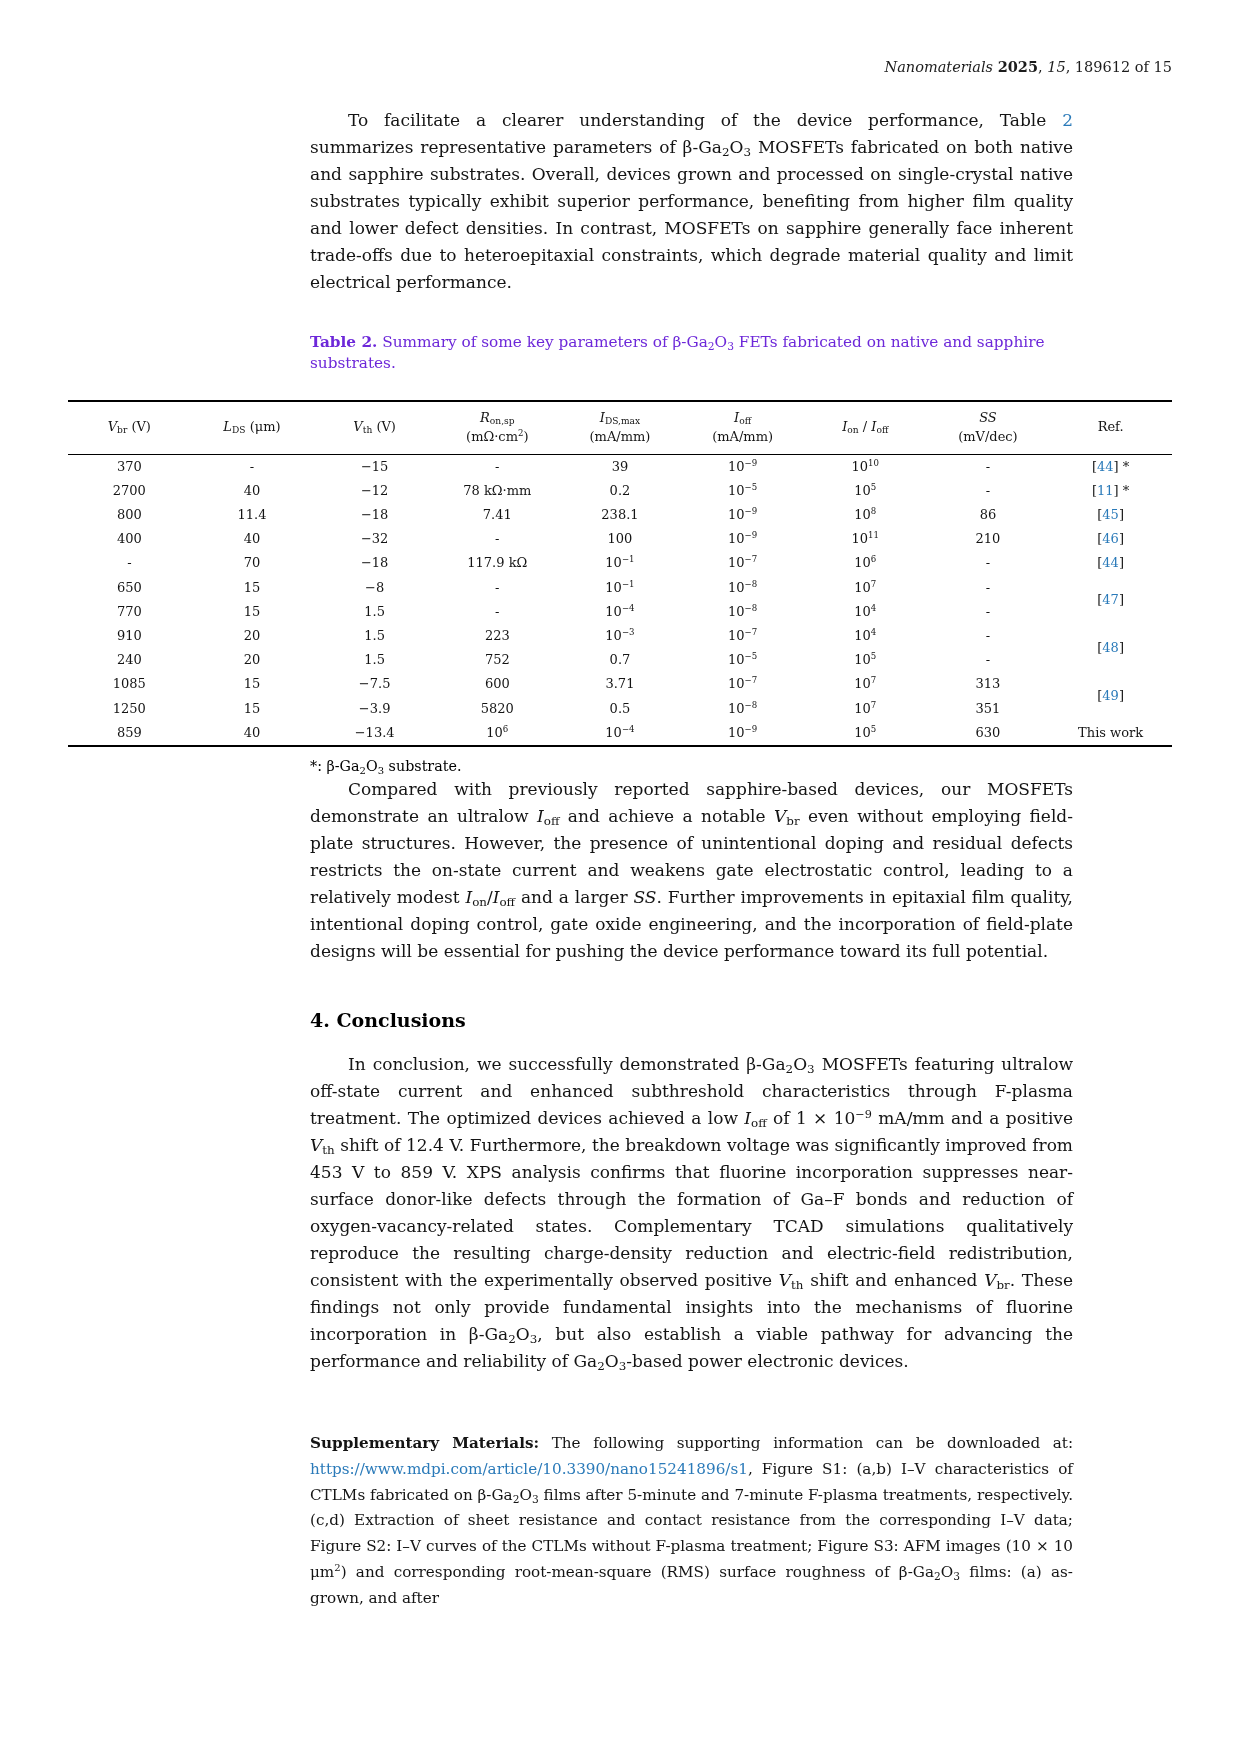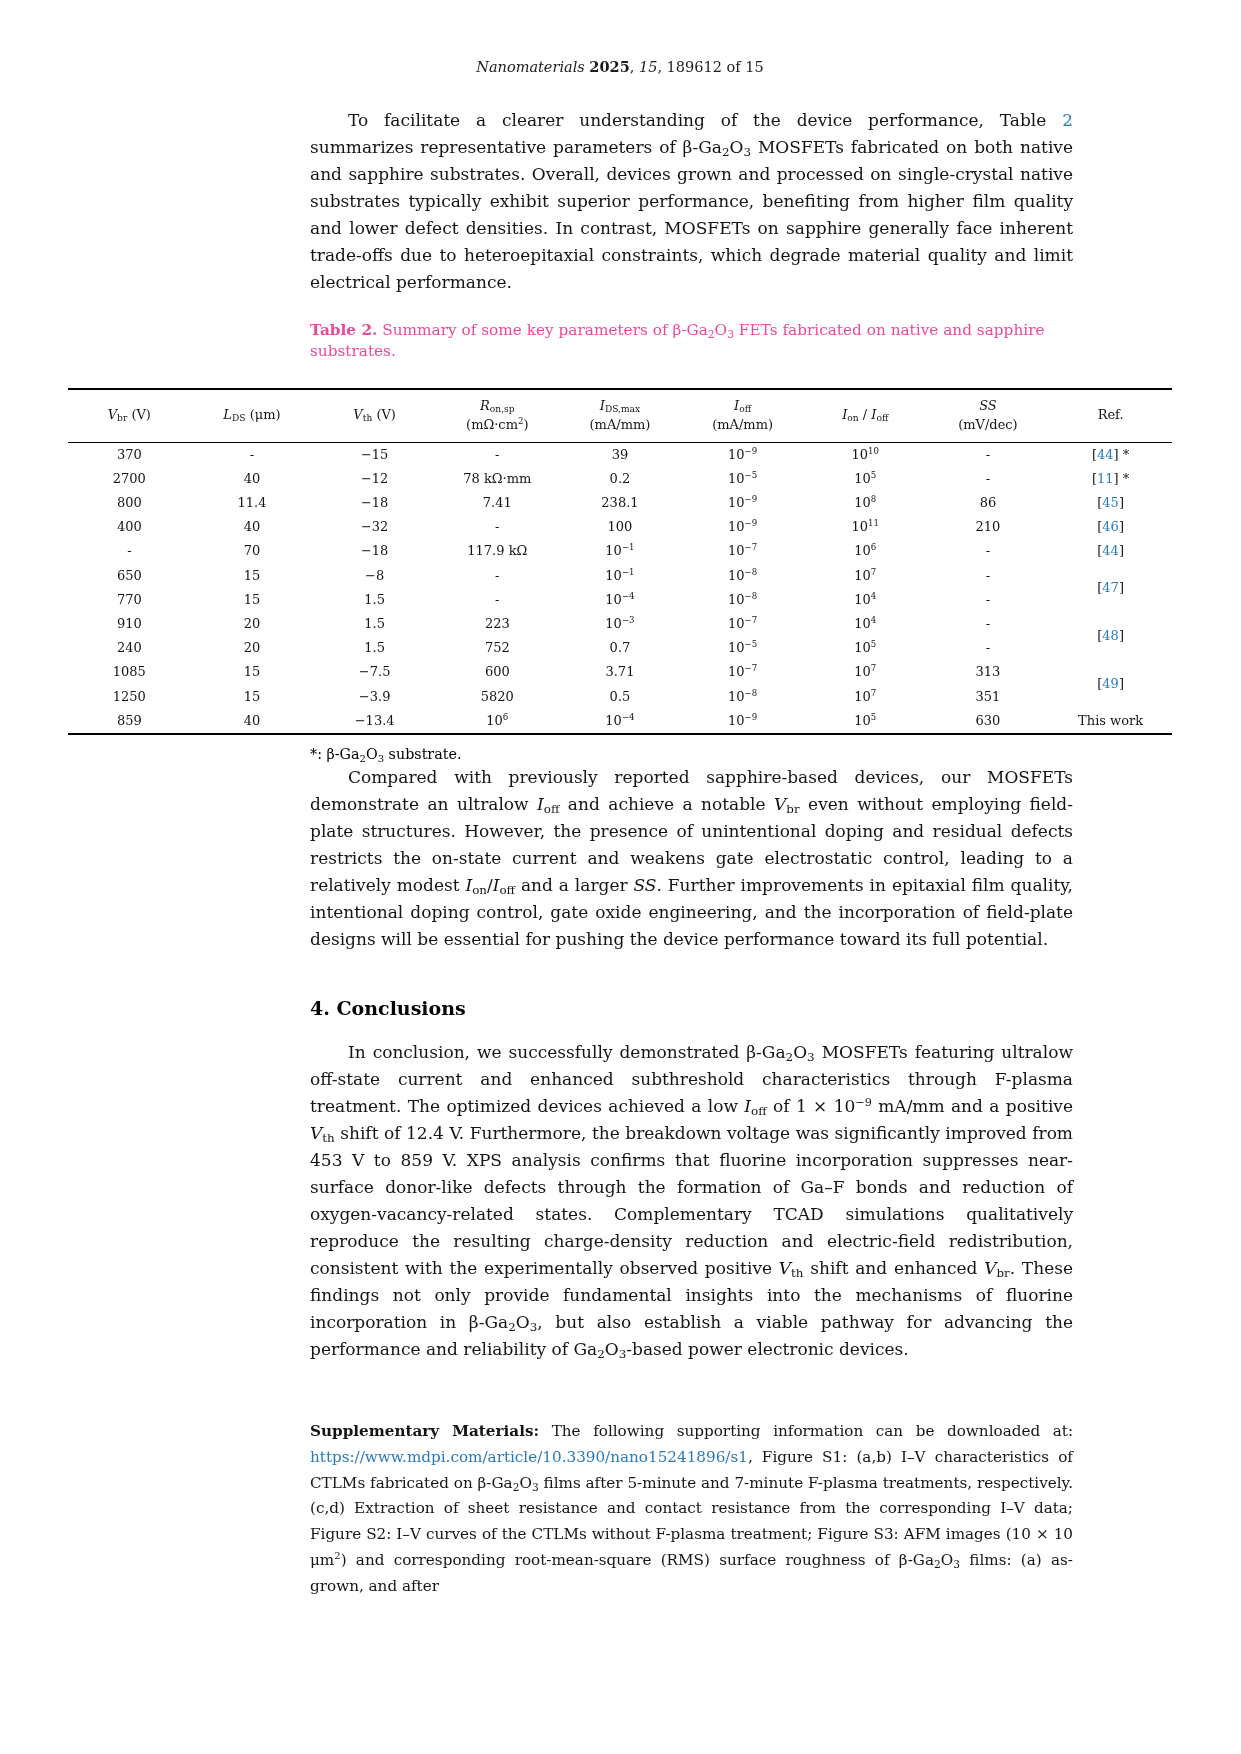--- a/index.html
+++ b/index.html
@@ -7,33 +7,33 @@
     position:relative;
     width:1241px;height:1754px;
     box-sizing:border-box;
     padding:58px 69px 0 68px;
     background:#fff;
     font-family:"DejaVu Serif","Liberation Serif",serif;
     color:#111;
     overflow:hidden;
   }
   .pg-header{
-    display:flex;justify-content:center;align-items:baseline;
+    display:flex;justify-content:flex-end;align-items:baseline;
     font-size:14.5px;color:#1c1c1c;
   }
   .content{width:763px;margin-left:242px;}
   p{margin:0;}
   .body{
     font-size:17px;line-height:27px;text-align:justify;color:#141414;
   }
   .indent{text-indent:38px;}
   .para-intro{margin-top:32px;}
   .caption{
-    margin-top:24px;
-    font-size:15.3px;line-height:21px;color:#ec4899;
+    margin-top:36px;
+    font-size:15.3px;line-height:21px;color:#6d28d9;
   }
   table.datatable{
     width:1104px;
     margin-top:26px;
     border-collapse:collapse;
     table-layout:fixed;
     border-top:2.4px solid #000;
     border-bottom:2.4px solid #000;
     font-size:13px;color:#141414;
   }

